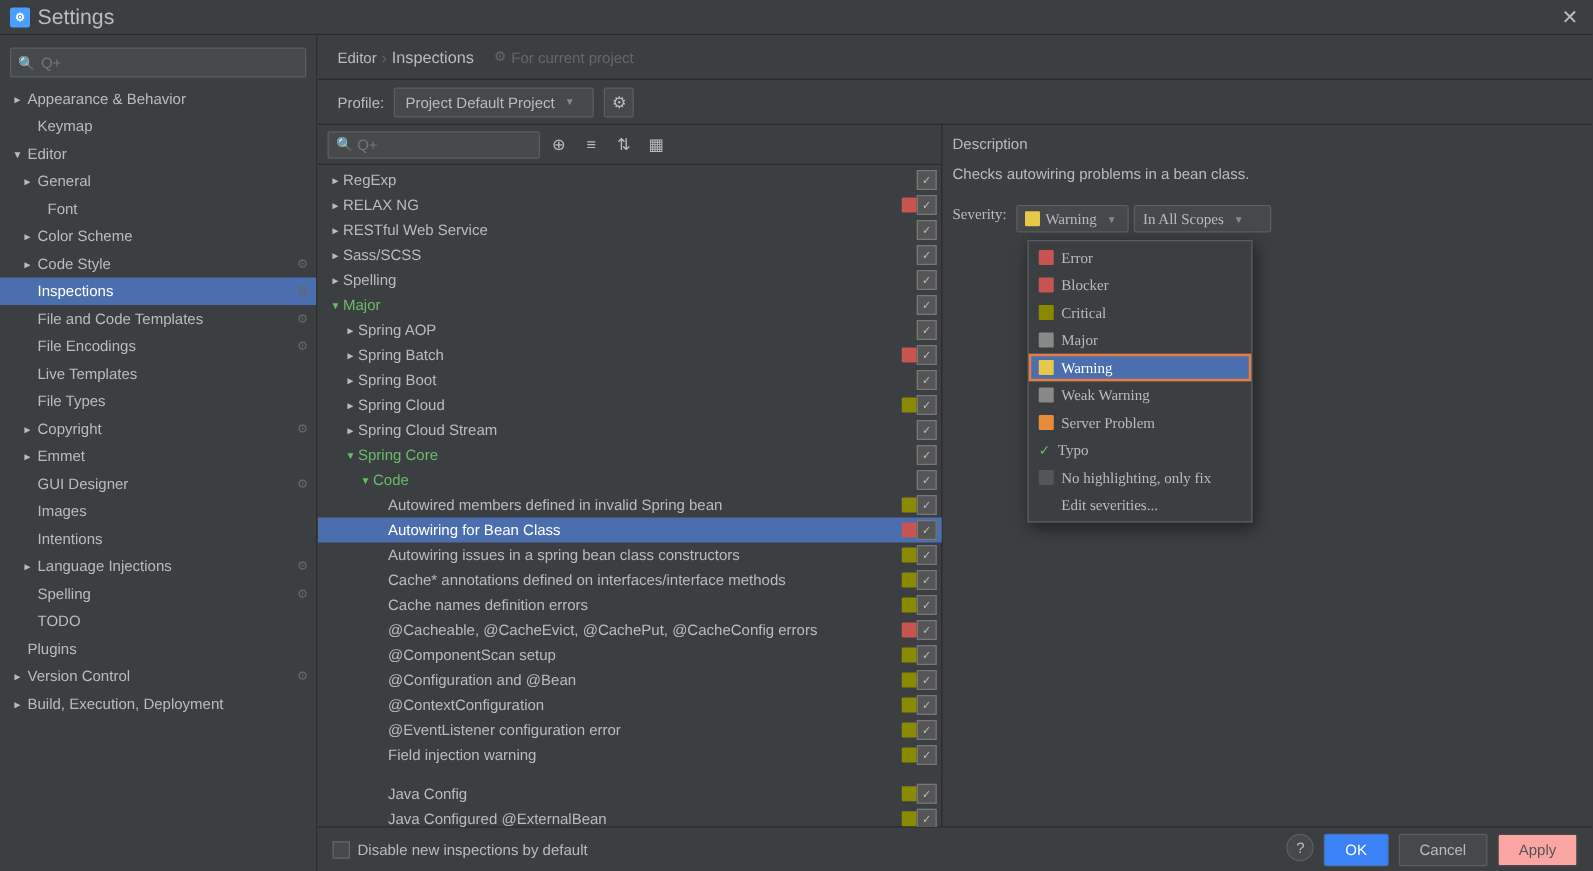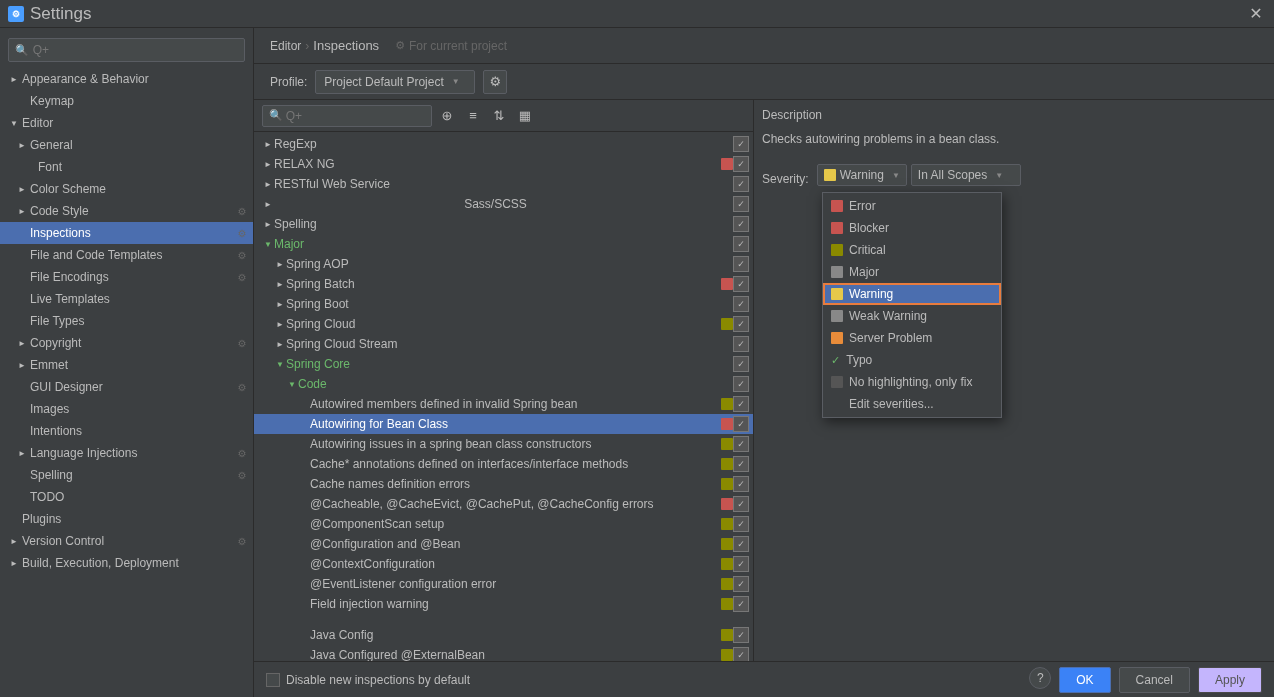--- a/index.html
+++ b/index.html
@@ -270,25 +270,26 @@
       font-weight: 500;
     }
     .desc-text {
       font-size: 12px;
       color: #bbbbbb;
       line-height: 1.5;
     }
 
     .severity-row {
       display: flex;
-      align-items: flex-end;
+      align-items: flex-start;
       margin-top: 16px;
       flex-wrap: wrap;
       gap: 4px;
       position: relative;
+      font-family: Liberation Serif, serif;
     }
     .severity-label { color: #bbbbbb; font-size: 12px; margin-right: 4px; }
     .severity-dropdown {
       background: #45494a;
       border: 1px solid #5a5d63;
       border-radius: 2px;
       height: 22px;
       display: flex; align-items: center; padding: 0 6px;
       cursor: pointer; font-size: 12px; color: #bbbbbb;
       min-width: 90px; gap: 4px;
@@ -370,21 +371,21 @@
     .btn-primary {
       background: #3b82f6;
       color: white;
       border-color: #4b6eaf;
     }
     .btn-default {
       background: #45494a;
       color: #bbbbbb;
     }
     .btn-disabled {
-      background: #c4b5fd;
+      background: #fca5a5;
       color: #555;
       border-color: #4a4a4a;
       cursor: default;
     }
 
     .question-btn {
       width: 22px; height: 22px;
       border-radius: 50%;
       background: #45494a;
       border: 1px solid #5a5d63;
@@ -565,21 +566,21 @@
               <span style="overflow:hidden;text-overflow:ellipsis;white-space:nowrap;flex:1;">RELAX NG</span>
               <div class="sev-dot" style="background:#c75450;margin-left:4px;flex-shrink:0;"></div>
               <div class="checkbox-col checked"></div>
             </div>
             <div class="insp-item" style="padding-left: 8px;">
               <span class="insp-arrow col"></span>
               <span style="overflow:hidden;text-overflow:ellipsis;white-space:nowrap;flex:1;">RESTful Web Service</span>
               <div style="width:12px;margin-left:4px;flex-shrink:0;"></div>
               <div class="checkbox-col checked"></div>
             </div>
-            <div class="insp-item" style="padding-left: 8px; text-align: center;">
+            <div class="insp-item" style="padding-left: 8px;">
               <span class="insp-arrow col"></span>
               <span style="overflow:hidden;text-overflow:ellipsis;white-space:nowrap;flex:1;">Sass/SCSS</span>
               <div style="width:12px;margin-left:4px;flex-shrink:0;"></div>
               <div class="checkbox-col checked"></div>
             </div>
             <div class="insp-item" style="padding-left: 8px;">
               <span class="insp-arrow col"></span>
               <span style="overflow:hidden;text-overflow:ellipsis;white-space:nowrap;flex:1;">Spelling</span>
               <div style="width:12px;margin-left:4px;flex-shrink:0;"></div>
               <div class="checkbox-col checked"></div>

